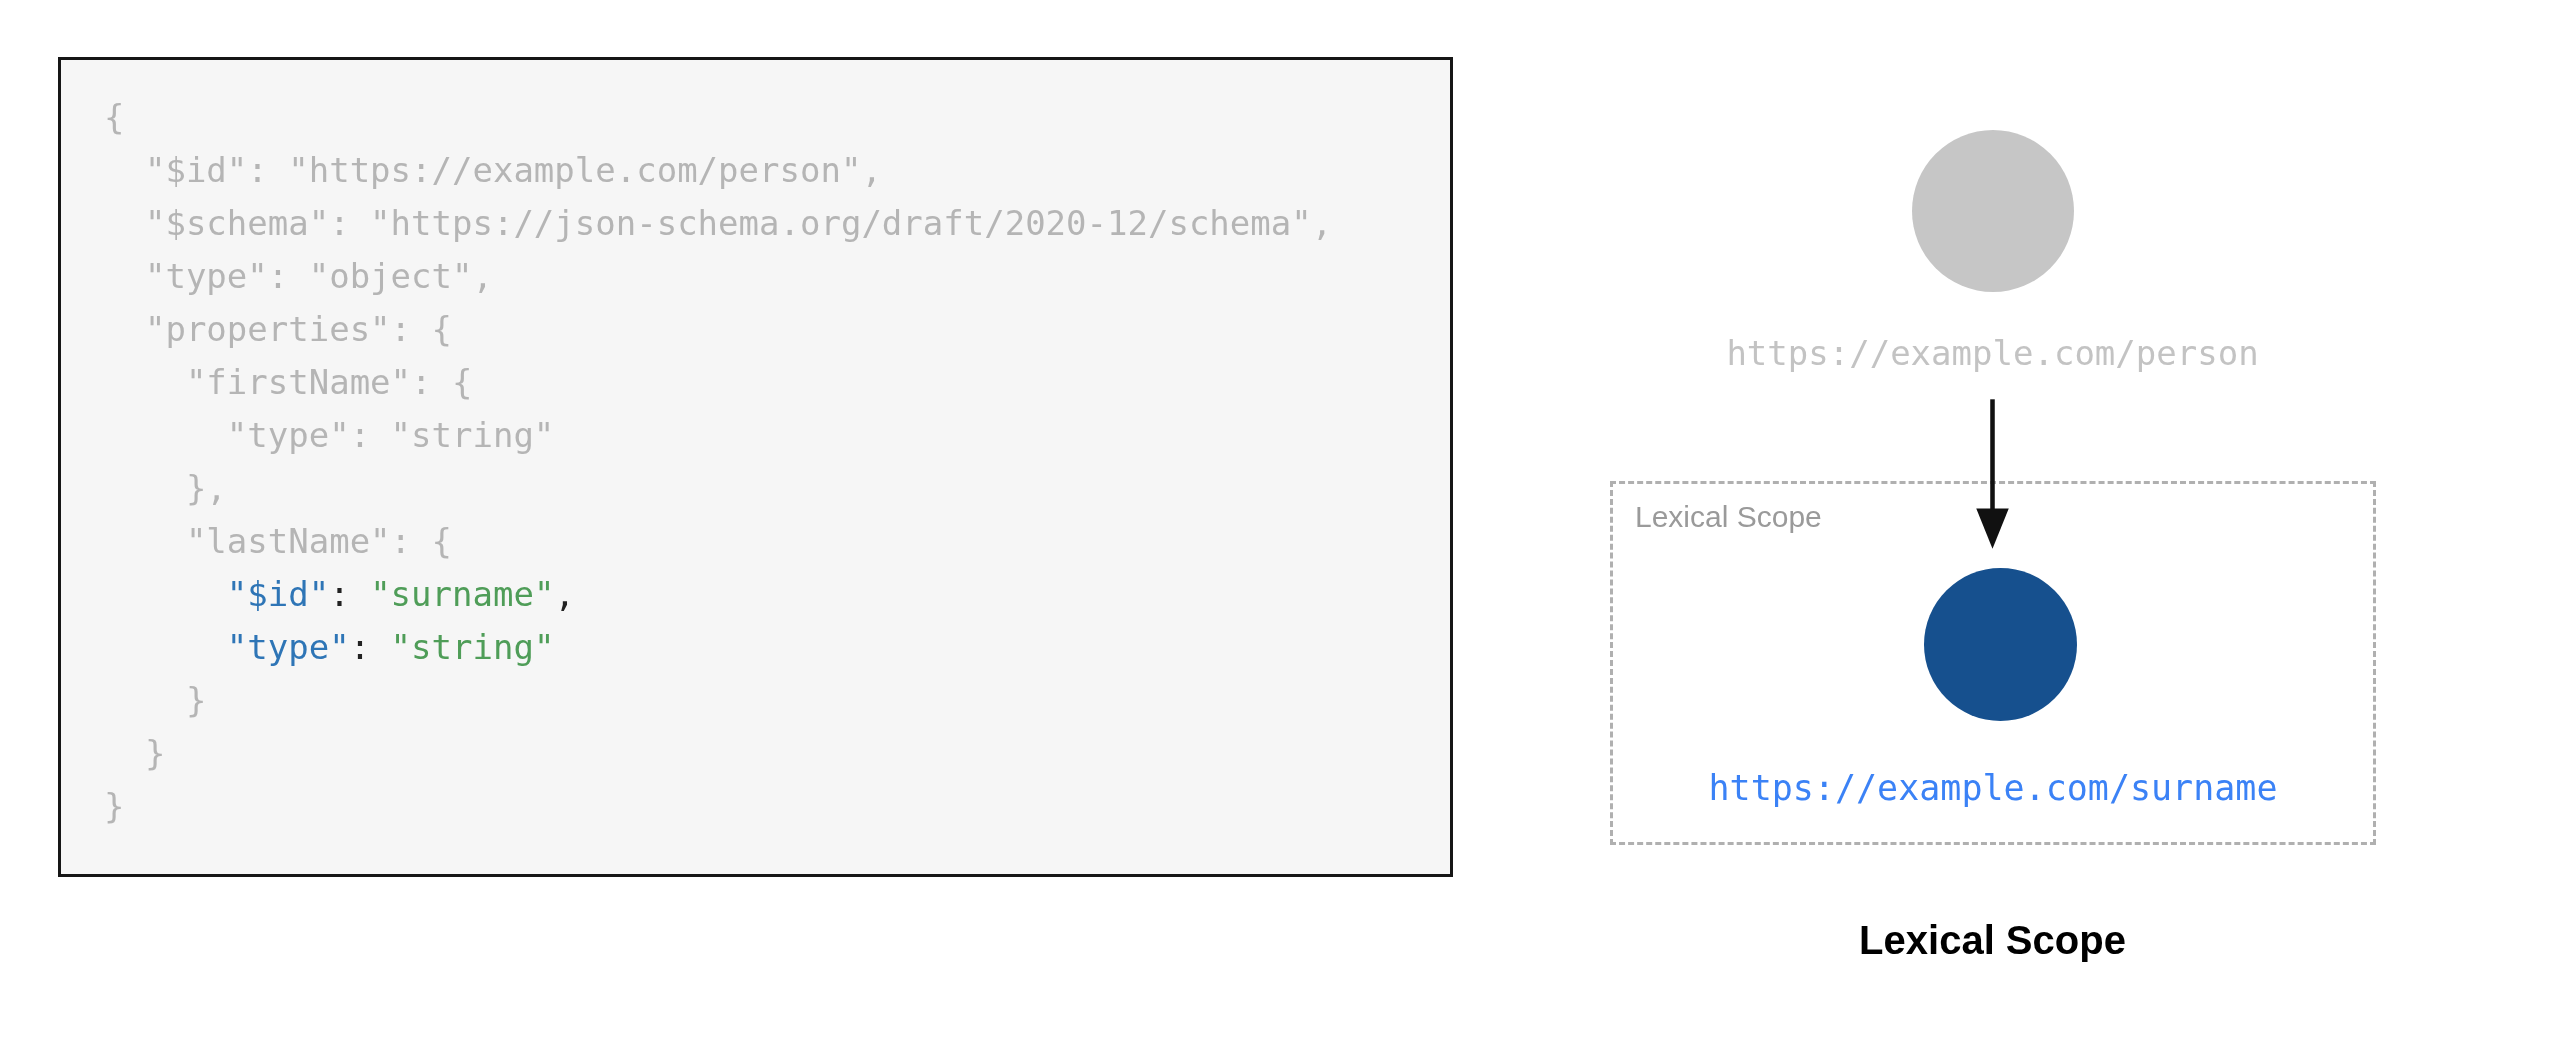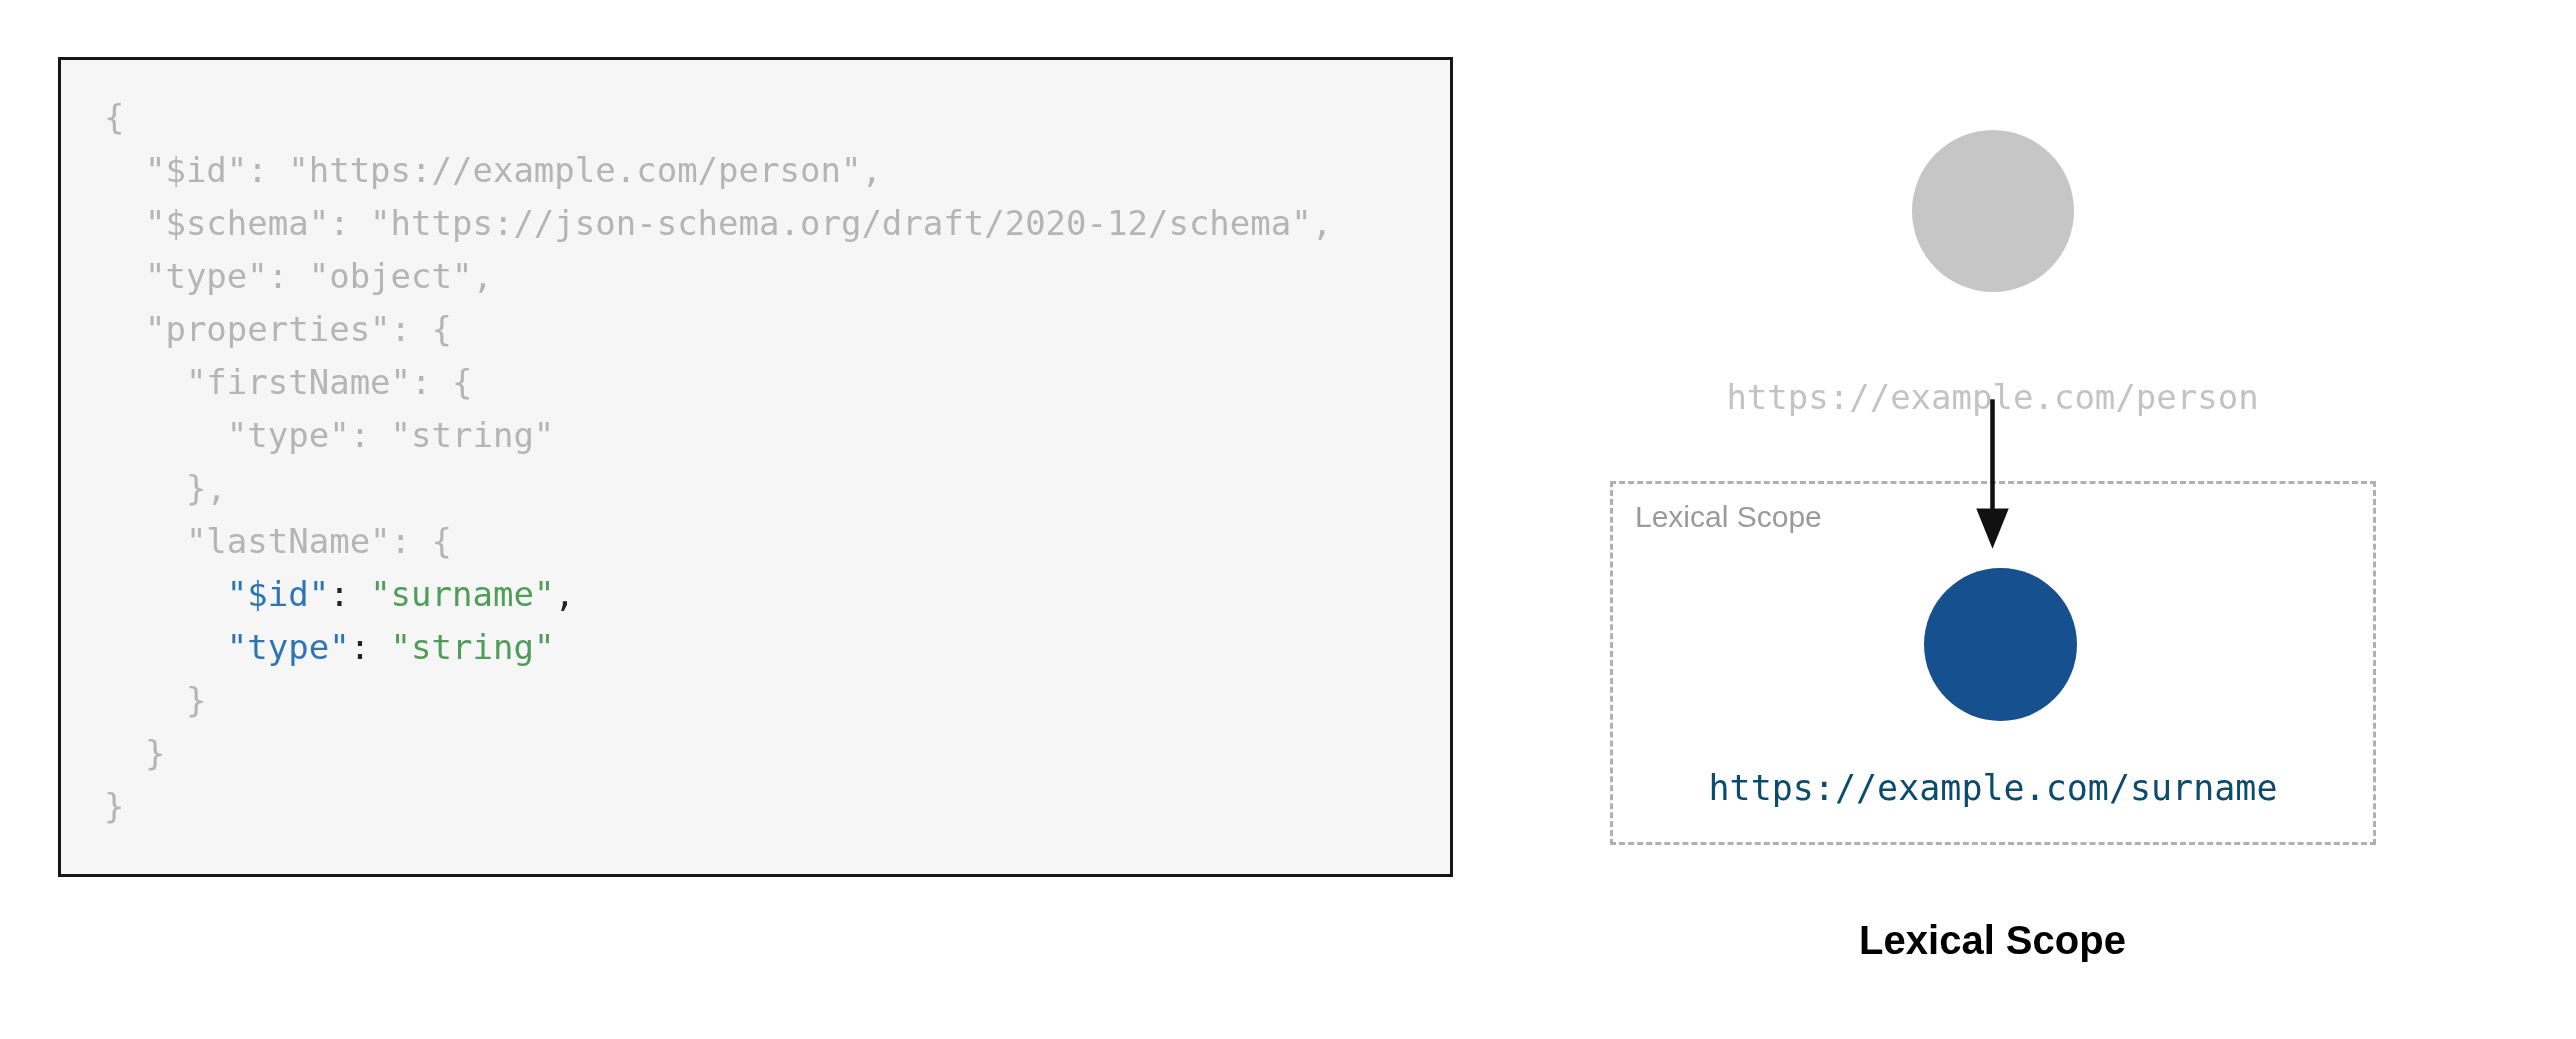--- a/index.html
+++ b/index.html
@@ -144,29 +144,29 @@
 
 <div class="canvas">
 
   <div class="code-panel">
     <pre class="code-block"><div class="code-line"><span class="seg-muted">{</span></div><div class="code-line"><span class="seg-muted">  "$id": "https://example.com/person",</span></div><div class="code-line"><span class="seg-muted">  "$schema": "https://json-schema.org/draft/2020-12/schema",</span></div><div class="code-line"><span class="seg-muted">  "type": "object",</span></div><div class="code-line"><span class="seg-muted">  "properties": {</span></div><div class="code-line"><span class="seg-muted">    "firstName": {</span></div><div class="code-line"><span class="seg-muted">      "type": "string"</span></div><div class="code-line"><span class="seg-muted">    },</span></div><div class="code-line"><span class="seg-muted">    "lastName": {</span></div><div class="code-line"><span class="seg-plain">      </span><span class="seg-key">"$id"</span><span class="seg-plain">: </span><span class="seg-string">"surname"</span><span class="seg-plain">,</span></div><div class="code-line"><span class="seg-plain">      </span><span class="seg-key">"type"</span><span class="seg-plain">: </span><span class="seg-string">"string"</span></div><div class="code-line"><span class="seg-muted">    }</span></div><div class="code-line"><span class="seg-muted">  }</span></div><div class="code-line"><span class="seg-muted">}</span></div></pre>
   </div>
 
 
   <div class="outer-circle" style="background: rgb(198, 198, 198);"></div>
 
-  <div class="outer-label" style="color: rgb(195, 195, 195); margin-top: 44px;">https://example.com/person</div>
+  <div class="outer-label" style="color: rgb(195, 195, 195);">https://example.com/person</div>
 
   <svg class="arrow" viewBox="0 0 100 240">
     <line x1="50" y1="2" x2="50" y2="176" stroke="#111111" stroke-width="7"></line>
     <polygon points="25,170 75,170 50,232" fill="#111111"></polygon>
   </svg>
 
   <div class="scope-box">
     <div class="scope-box-label">Lexical Scope</div>
     <div class="inner-circle" style="background: rgb(22, 80, 142);"></div>
-    <div class="inner-label" style="color: #0c4a6e;">https://example.com/surname</div>
+    <div class="inner-label" style="color: #3b82f6;">https://example.com/surname</div>
   </div>
 
   <div class="diagram-caption">Lexical Scope</div>
 
 </div>
 
 
 </body></html>

